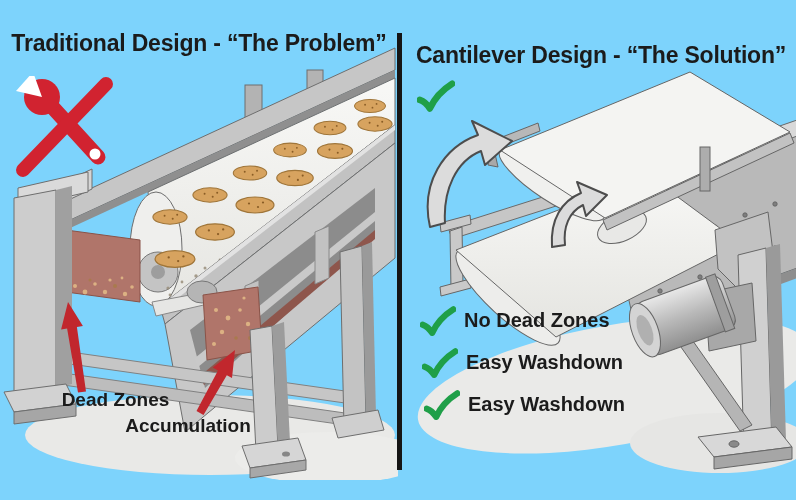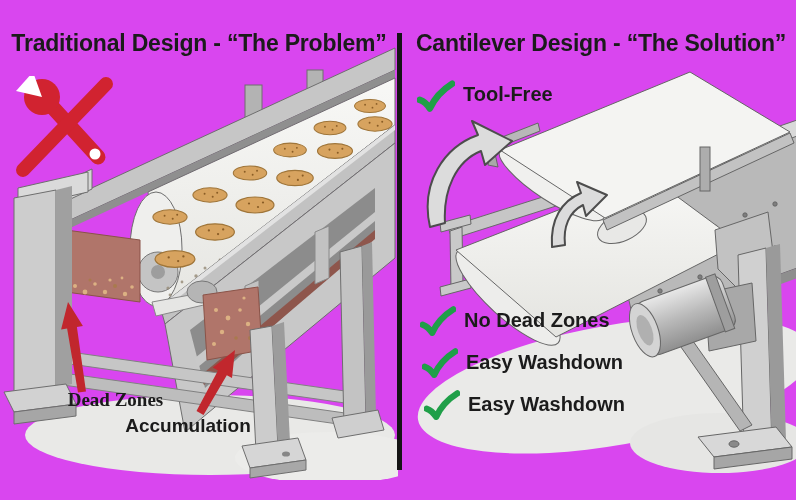--- a/index.html
+++ b/index.html
@@ -1,16 +1,16 @@
 <!DOCTYPE html>
 <html><head>
 <meta charset="utf-8">
 <style>
   html,body{margin:0;padding:0;background:#fff;}
-  #stage{position:relative;width:796px;height:500px;background:#d946ef;overflow:hidden;
+  #stage{position:relative;width:796px;height:500px;background:#7dd3fc;overflow:hidden;
          font-family:"Liberation Sans",sans-serif;color:#1b1b1b;}
   .panel-title{position:absolute;top:30px;width:398px;text-align:center;
                font-size:23px;font-weight:bold;letter-spacing:-0.2px;}
   #divider{position:absolute;left:397px;top:33px;width:5px;height:437px;background:#151515;}
   .callout{position:absolute;text-align:center;font-size:19px;font-weight:bold;line-height:22px;}
   .benefit{position:absolute;display:flex;align-items:flex-start;gap:8px;}
   .benefit .txt{font-size:20px;font-weight:bold;line-height:25px;margin-top:2px;}
   .illus{position:absolute;}
 </style>
 </head>
@@ -142,28 +142,28 @@
     <polygon points="18,148 88,132 88,152 18,168" fill="#dadada" stroke="#6e6e6e"></polygon>
     <polygon points="14,158 56,150 56,348 14,356" fill="#cdcdcd" stroke="#6e6e6e"></polygon>
     <polygon points="56,150 72,146 72,344 56,348" fill="#a0a0a0"></polygon>
     <polygon points="4,352 66,344 76,364 14,372" fill="#d2d2d2" stroke="#6e6e6e"></polygon>
     <polygon points="14,372 76,364 76,376 14,384" fill="#a6a6a6" stroke="#6e6e6e"></polygon>
 
     <polygon points="68,262 61.1,289.4 67.1,288.5 78,352.6 86,351.4 76.9,286.9 82.9,286" fill="#c1272d"></polygon>
     <polygon points="235,310 212.8,327.5 218,330.4 196.5,371.1 203.5,374.9 226.8,335.2 232,338.1" fill="#c1272d"></polygon>
   </svg>
 
-  <div class="callout" style="left:58px;top:389px;width:115px;font-family:Liberation Serif, serif;">Dead Zones</div>
+  <div class="callout" style="left:58px;top:389px;width:115px;">Dead Zones</div>
   <div class="callout" style="left:118px;top:415px;width:140px;">
     <div>Accumulation</div>
   </div>
 
   <div id="divider"></div>
 
-  <div class="panel-title" style="left:402px;">Cantilever Design - “The Solution”</div>
+  <div class="panel-title" style="left:402px;margin-top:12px;">Cantilever Design - “The Solution”</div>
 
   <svg class="illus" style="left:400px;top:55px;" width="400" height="425" viewBox="0 0 400 425">
     <defs>
       <linearGradient id="beltR" x1="0" y1="0" x2="0" y2="1">
         <stop offset="0" stop-color="#f8f8f6"></stop>
           <stop offset="1" stop-color="#e4e4e0"></stop>
       </linearGradient>
       <linearGradient id="motorG" x1="0" y1="0" x2="0" y2="1">
         <stop offset="0" stop-color="#e8e8e8"></stop>
           <stop offset="0.5" stop-color="#b9b9b9"></stop>
@@ -225,21 +225,20 @@
 
     <path d="M 30 172 C 20 128 44 92 78 80 L 72 66 L 112 86 L 85 110 L 81 96 C 56 106 43 135 45 168 Z" fill="#dcdcdc" stroke="#4d4d4d" stroke-width="2" stroke-linejoin="round"></path>
     <path d="M 152 192 C 150 164 162 146 181 138 L 177 127 L 207 140 L 186 161 L 183 150 C 169 157 163 172 165 190 Z" fill="#dcdcdc" stroke="#4d4d4d" stroke-width="2" stroke-linejoin="round"></path>
   </svg>
 
   <div class="benefit" style="left:417px;top:80px;">
     <svg width="38" height="34" viewBox="0 0 40 34">
       <path d="M3 20 Q9 22 13.5 29 Q21 13 37 3" fill="none" stroke="#1f9f48" stroke-width="7" stroke-linecap="round" stroke-linejoin="round"></path>
     </svg>
     <div class="txt">
-      <div>Tool-Free</div>
     </div>
   </div>
 
   <div class="benefit" style="left:420px;top:306px;">
     <svg width="36" height="32" viewBox="0 0 40 34">
       <path d="M3 20 Q9 22 13.5 29 Q21 13 37 3" fill="none" stroke="#1f9f48" stroke-width="7" stroke-linecap="round" stroke-linejoin="round"></path>
     </svg>
     <div class="txt">No Dead Zones</div>
   </div>
   <div class="benefit" style="left:422px;top:348px;">

